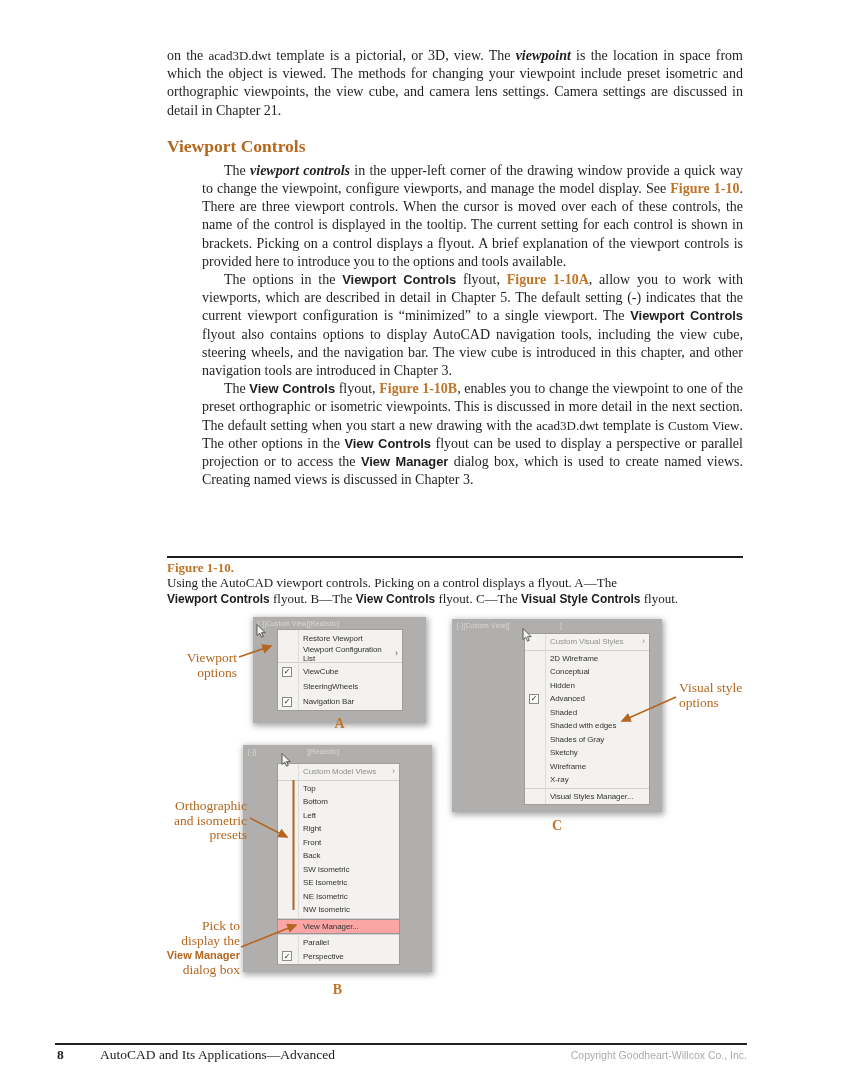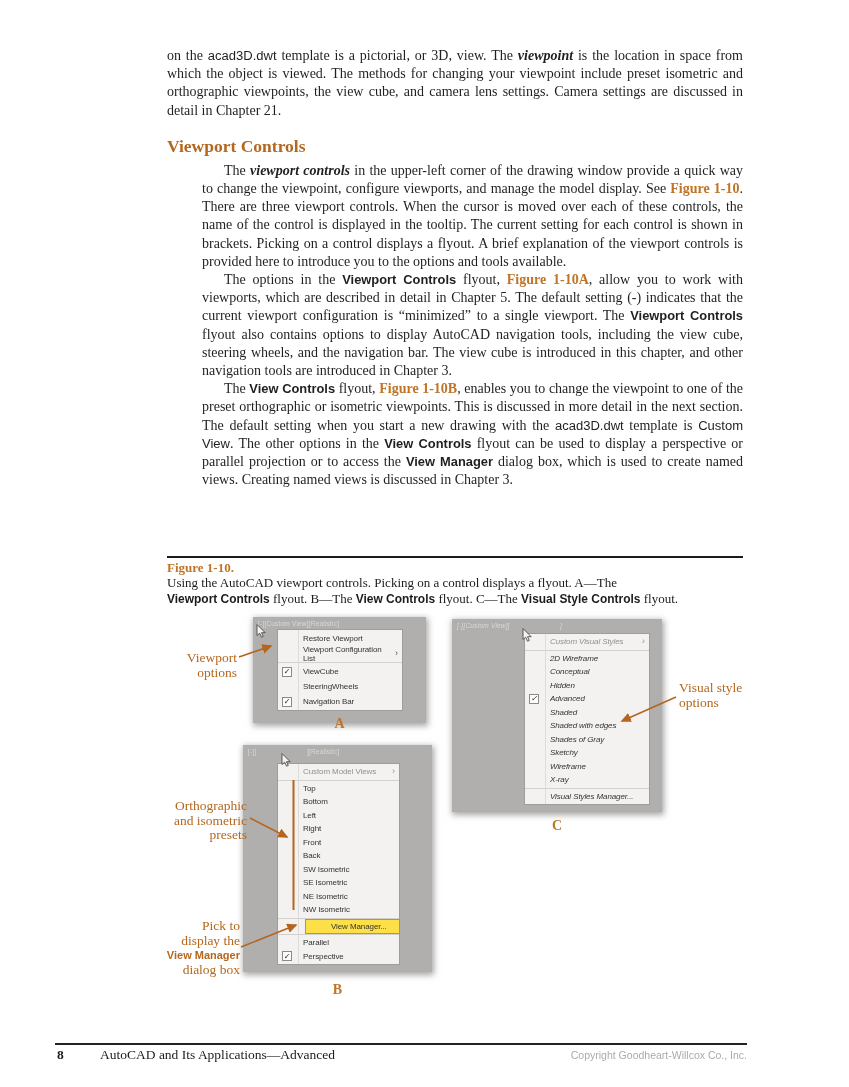--- a/index.html
+++ b/index.html
@@ -7,21 +7,21 @@
   body { font-family:"Liberation Serif", serif; }
   .page { position:relative; width:849px; height:1087px; background:#fff; overflow:hidden; }
 
   
   .content { position:absolute; left:167px; top:47px; width:576px; color:#1f1f1f;
              font-size:14px; line-height:18.2px; text-align:justify; }
   .content p { margin:0; }
   .content p.ind { text-indent:22px;margin-left:35px; }
   .content h2 { font-size:17.5px; line-height:22px; color:var(--accent);
                 margin:15px 0 5px; text-align:left; font-weight:bold; }
-  .sans { font-family:Liberation Sans, sans-serif; font-size:0.93em; }
+  .sans { font-family:Liberation Serif, serif; font-size:0.93em; }
   .sb   { font-family:"Liberation Sans", sans-serif; font-weight:bold; font-size:0.92em; }
   .bi   { font-weight:bold; font-style:italic; }
   .fig  { color:var(--figref); font-weight:bold; }
 
   
   .caprule { position:absolute; left:167px; top:556px; width:576px; height:2px; background:#1c1c1c; }
   .captitle { position:absolute; left:167px; top:560px; font-size:13px; font-weight:bold; color:var(--figref); }
   .capline { position:absolute; left:167px; font-size:13px; color:#1c1c1c; white-space:nowrap; }
 
   
@@ -30,21 +30,21 @@
   .tbar { position:absolute; top:3px; font-family:"Liberation Sans", sans-serif;
           font-size:6.5px; color:#dad9d6; letter-spacing:.2px; white-space:nowrap; }
   .menu { position:absolute; background:var(--menubg); border:1px solid #9d9d9b; padding:1px 0; }
   .gutline { position:absolute; left:20px; top:0; bottom:0; width:1px; background:#dedcd8; }
   .mi { position:relative; display:flex; align-items:center; padding-left:25px; padding-right:4px;
         font-family:"Liberation Sans", sans-serif; font-size:8px; letter-spacing:-0.1px; color:#333; }
   #figA .mi { height:15px; }
   #figB .mi, #figC .mi { height:13.5px; }
   .mi .sub { margin-left:auto; color:#555; font-size:9px; line-height:1; }
   .mi.gray .lbl, .mi.gray .sub { color:#90908e; }
-  .mi.boxed { outline:1px solid #96969a; background:#fde047;margin-left:28px; }
+  .mi.boxed { outline:1px solid #96969a; background:#fca5a5; }
   .cbox { position:absolute; left:4px; top:50%; transform:translateY(-50%); width:10px; height:10px;
           background:#fdfdfc; border:1px solid #8a8a88; display:flex; align-items:center;
           justify-content:center; font-size:8px; color:#222; }
   .sep { height:1px; background:#d3d1cd; margin:1px 0; }
   .cursor { position:absolute; z-index:6; }
   .cursor path { fill:#f2f2f0; stroke:#4a4a4a; stroke-width:0.9; }
 
   .figlabel { position:absolute; font-size:14px; font-weight:bold; color:var(--figref); text-align:center; }
 
   
@@ -107,21 +107,21 @@
         <span class="lbl">SteeringWheels</span>
       </div>
       <div class="mi">
         <span class="cbox">✓</span>
         <span class="lbl">Navigation Bar</span>
       </div>
     </div>
   </div>
   <div class="figlabel" style="left:253px; top:716px; width:173px;">A</div>
 
-  <div class="shot" id="figC" style="left:452px; top:619px; width:210px; height:193px;font-style:italic;">
+  <div class="shot" id="figC" style="left:452px; top:619px; width:210px; height:193px;">
     <div class="tbar" style="left:5px;">[-][Custom View][</div>
     <div class="tbar" style="left:108px;">]</div>
     <svg class="cursor" style="left:70px; top:9px;" width="12" height="14" viewBox="0 0 12 14">
       <path d="M1,0.5 L1,11.5 L3.7,9.2 L5.5,13.2 L7.3,12.4 L5.5,8.7 L9.2,8.7 Z"></path>
     </svg>
     <div class="menu" style="left:72px; top:14px; width:126px;">
       <div class="gutline"></div>
       <div class="mi gray">
         <span class="lbl">Custom Visual Styles</span>
         <span class="sub">›</span>

